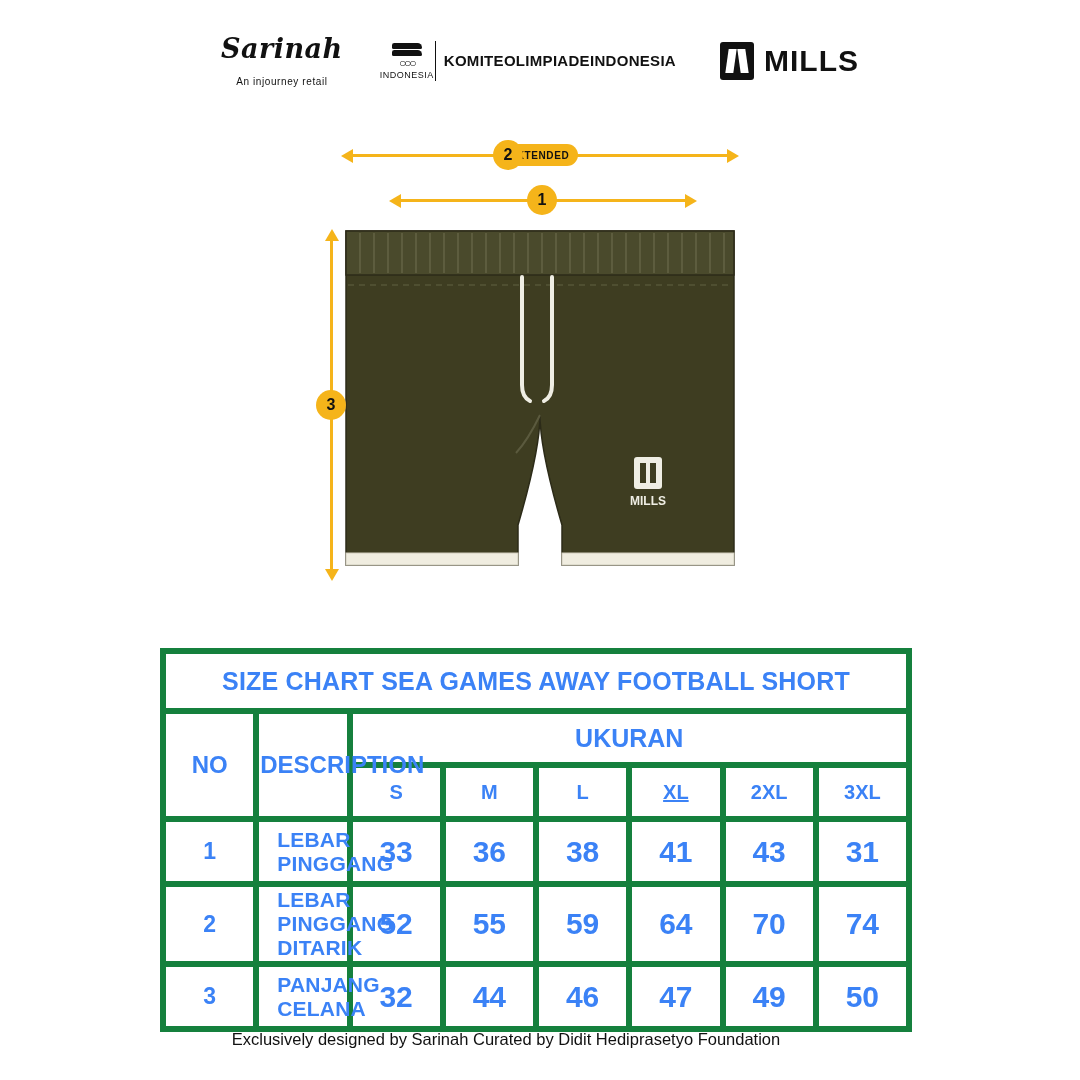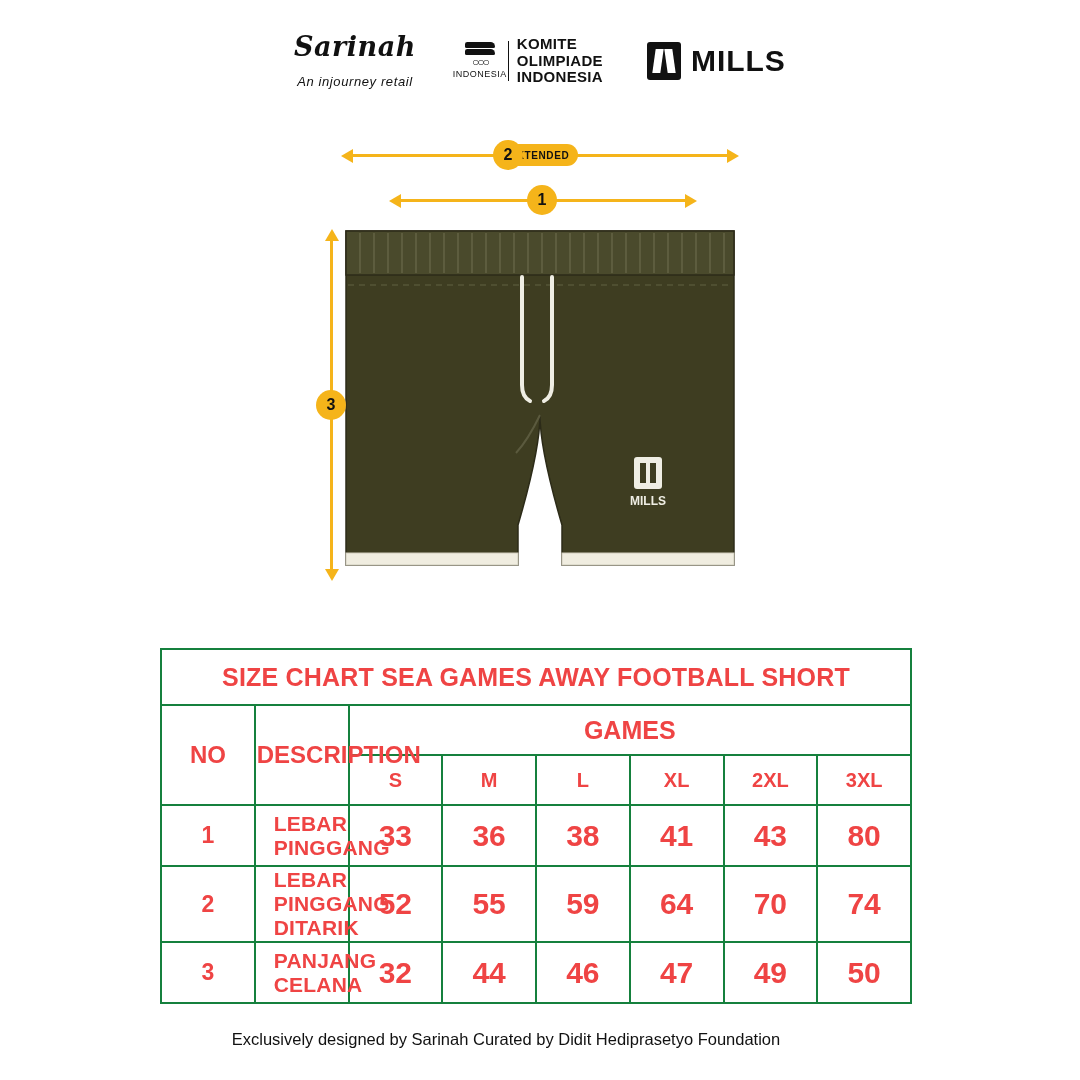--- a/index.html
+++ b/index.html
@@ -37,25 +37,24 @@
   .logo-sarinah .word {
     font-family: "DejaVu Serif", serif;
     font-style: italic;
     font-size: 27px;
     font-weight: 700;
     letter-spacing: 0.5px;
     line-height: 1;
     color: #111;
   }
   .logo-sarinah .tag {
-    font-size: 13px;
+    font-size: 10px;
     letter-spacing: 0.6px;
     margin-top: 14px;
     color: #111;
-    font-style: italic;
   }
 
   .logo-koi {
     display: flex;
     align-items: center;
     gap: 8px;
   }
   .koi-mark {
     display: flex;
     flex-direction: column;
@@ -88,21 +87,21 @@
     letter-spacing: 0.5px;
     margin-top: 1px;
   }
   .koi-divider {
     width: 1px;
     height: 40px;
     background: #111;
   }
   .koi-lines {
     display: flex;
-    flex-direction: column;
+    flex-direction: row;
     justify-content: center;
     line-height: 1.12;
   }
   .koi-lines span {
     font-size: 15px;
     font-weight: 700;
     letter-spacing: 0.3px;
   }
 
   .logo-mills {
@@ -236,24 +235,24 @@
   
   .size-table {
     position: absolute;
     left: 160px;
     top: 648px;
     width: 752px;
     border-collapse: collapse;
     table-layout: fixed;
   }
   .size-table td, .size-table th {
-    border: 2px solid #15803d;
+    border: 6px solid #15803d;
     text-align: center;
     font-family: "Liberation Sans Narrow", "Liberation Sans", sans-serif;
-    color: #ef4444;
+    color: #3b82f6;
   }
   .tbl-title {
     font-size: 25px;
     font-weight: 700;
     letter-spacing: 0.2px;
     height: 52px;
     text-transform: uppercase;
   }
   .hdr-no {
     font-size: 24px;
@@ -401,40 +400,40 @@
 </div>
 
 <table class="size-table">
   <tbody>
     <tr>
       <td class="tbl-title" colspan="8">SIZE CHART SEA GAMES AWAY FOOTBALL SHORT</td>
     </tr>
     <tr>
       <td class="hdr-no" rowspan="2" style="width:52px;margin-left:37px;">NO</td>
       <td class="hdr-desc" rowspan="2" style="width:280px;margin-top:48px;">DESCRIPTION</td>
-      <td class="hdr-ukuran" colspan="6">GAMES</td>
+      <td class="hdr-ukuran" colspan="6">UKURAN</td>
     </tr>
     <tr>
       <td class="hdr-size" style="width:70px;">S</td>
       <td class="hdr-size" style="width:70px;">M</td>
       <td class="hdr-size" style="width:70px;">L</td>
-      <td class="hdr-size" style="width:70px;">XL</td>
+      <td class="hdr-size" style="width:70px;text-decoration:underline;">XL</td>
       <td class="hdr-size" style="width:70px;">2XL</td>
       <td class="hdr-size" style="width:70px;margin-top:36px;">3XL</td>
     </tr>
 
     <tr>
       <td class="row-no">1</td>
       <td class="row-desc">LEBAR PINGGANG</td>
       <td class="row-val">33</td>
       <td class="row-val">36</td>
       <td class="row-val">38</td>
       <td class="row-val">41</td>
       <td class="row-val">43</td>
-      <td class="row-val">80</td>
+      <td class="row-val">31</td>
     </tr>
 
     <tr>
       <td class="row-no">2</td>
       <td class="row-desc">LEBAR PINGGANG DITARIK</td>
       <td class="row-val">52</td>
       <td class="row-val">55</td>
       <td class="row-val">59</td>
       <td class="row-val">64</td>
       <td class="row-val">70</td>

